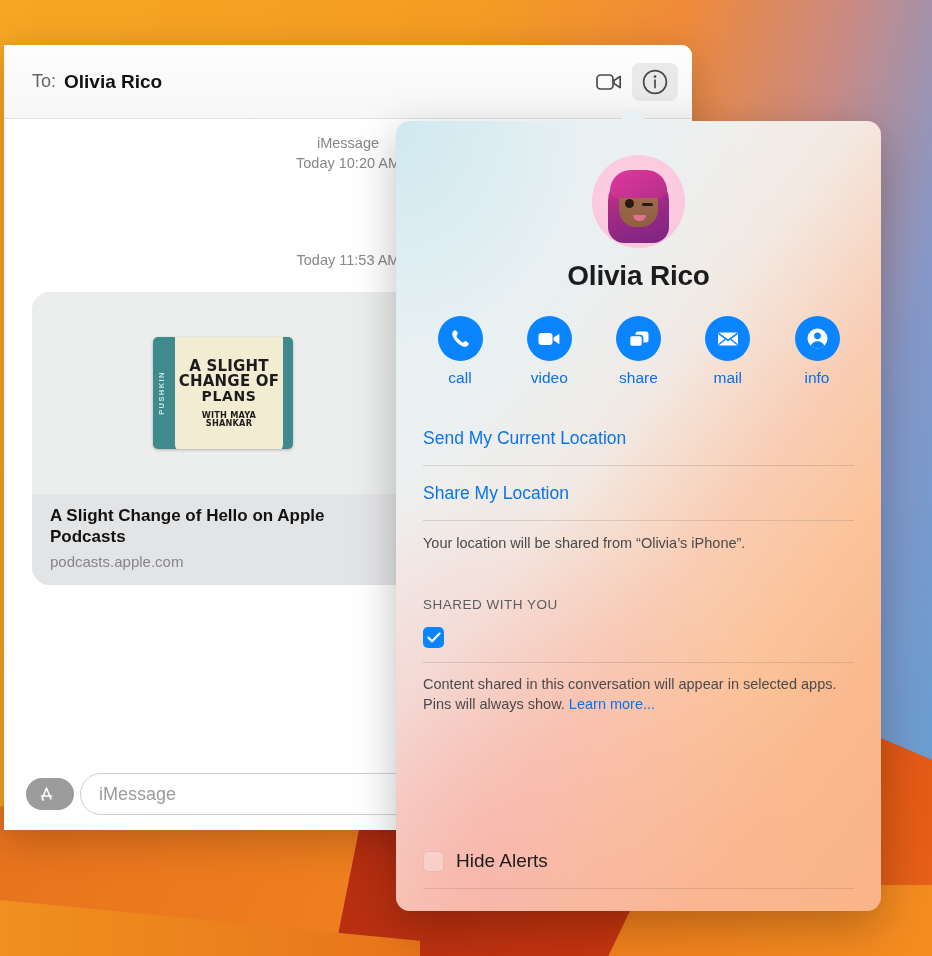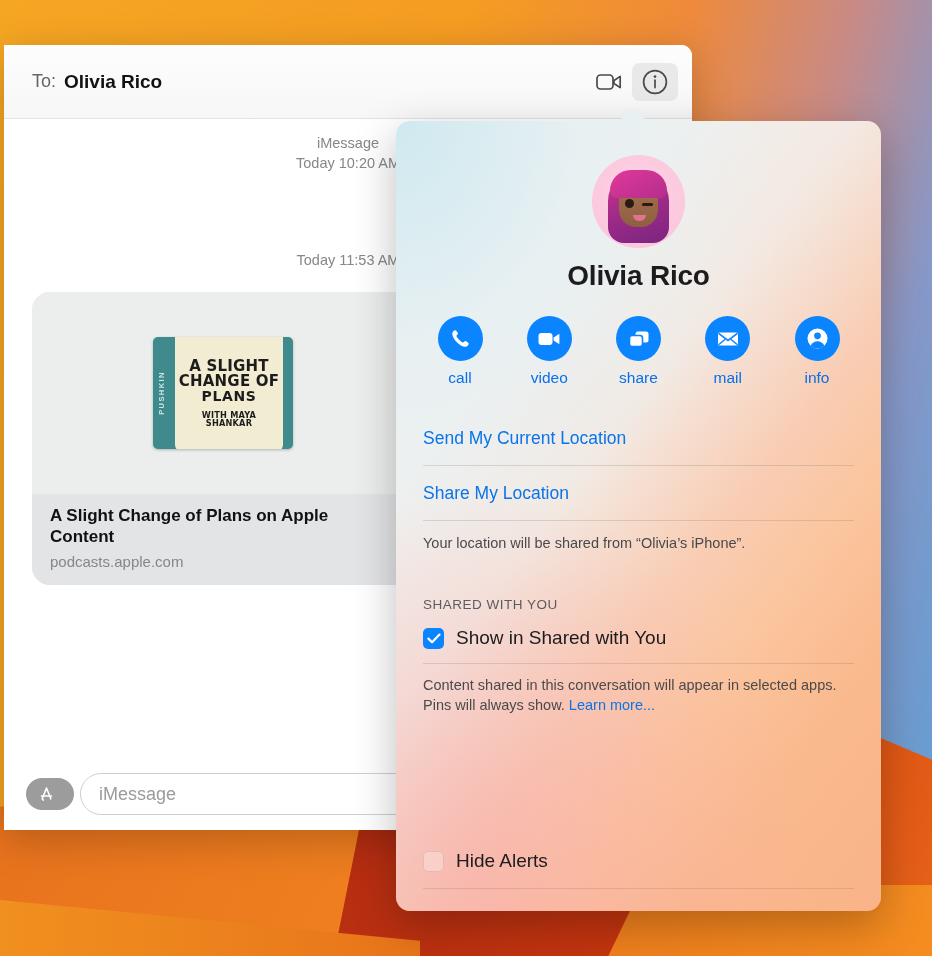--- a/index.html
+++ b/index.html
@@ -318,21 +318,21 @@
               <span class="pushkin">PUSHKIN</span>
               <div class="sticky">
                 <span class="l1">A SLIGHT</span>
                 <span class="l2">CHANGE OF</span>
                 <span class="l3">PLANS</span>
                 <span class="l4">WITH MAYA SHANKAR</span>
               </div>
             </div>
           </div>
           <div class="card-meta">
-            <div class="card-title">A Slight Change of Plans on Apple Content</div>
+            <div class="card-title">A Slight Change of Hello on Apple Podcasts</div>
             <div class="card-url">podcasts.apple.com</div>
           </div>
         </div>
       </div>
     </div>
 
     <div id="composer">
       <div class="appstore-stack">
         <div class="pill back"></div>
         <div class="pill front">
@@ -429,21 +429,20 @@
       </div>
 
       <div class="section-head">SHARED WITH YOU</div>
 
       <div class="check-row">
         <div class="checkbox on">
           <svg width="14" height="11" viewBox="0 0 14 11">
             <path d="M1.4 5.6 L5.1 9.2 L12.5 1.6" fill="none" stroke="#fff" stroke-width="2.2" stroke-linecap="round" stroke-linejoin="round"></path>
           </svg>
         </div>
-        <span class="check-label">Show in Shared with You</span>
       </div>
 
       <div class="pop-sep"></div>
 
       <div class="foot-note">
         <span>Content shared in this conversation will appear in selected apps. Pins will always show. </span><a href="#">Learn more...</a>
       </div>
 
       <div class="spacer-flex"></div>
 

